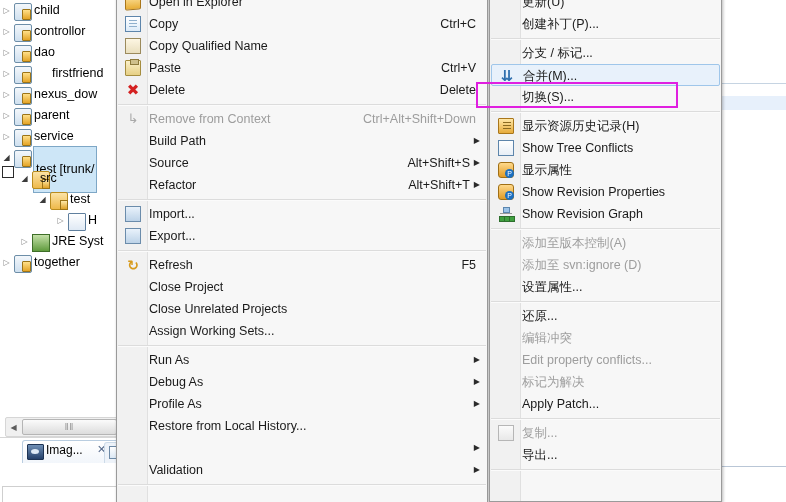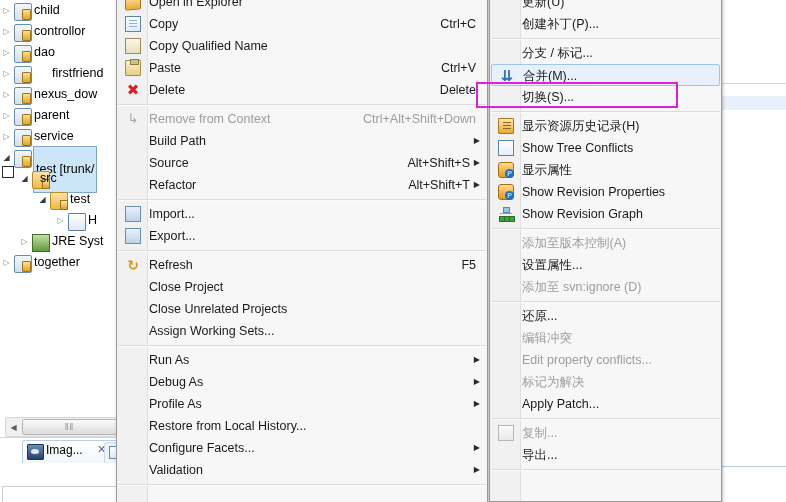--- a/index.html
+++ b/index.html
@@ -383,21 +383,20 @@
         <span class="marrow">▶</span>
       </div>
       <div class="mi">
         <span class="mlabel">Profile As</span>
         <span class="marrow">▶</span>
       </div>
       <div class="mi">
         <span class="mlabel">Restore from Local History...</span>
       </div>
       <div class="mi">
-        <span class="mlabel">Configure Facets...</span>
         <span class="marrow">▶</span>
       </div>
       <div class="mi">
         <span class="mlabel">Validation</span>
         <span class="marrow">▶</span>
       </div>
       <div class="sep"></div>
     </div>
 </div>
 
@@ -458,25 +457,25 @@
             <span style="position:absolute;left:5px;top:1px;width:5px;height:4px;background:#9cc3e8;border:1px solid #5b86ae"></span>
             <span style="position:absolute;left:2px;top:7px;width:12px;height:1px;background:#9a9a9a"></span>
           </span>
         </span>
         <span class="mlabel">Show Revision Graph</span>
       </div>
       <div class="sep"></div>
       <div class="mi disabled">
         <span class="mlabel">添加至版本控制(A)</span>
       </div>
+      <div class="mi disabled">
+        <span class="mlabel">添加至 svn:ignore (D)</span>
+      </div>
       <div class="mi">
         <span class="mlabel">设置属性...</span>
-      </div>
-      <div class="mi disabled">
-        <span class="mlabel">添加至 svn:ignore (D)</span>
       </div>
       <div class="sep"></div>
       <div class="mi">
         <span class="mlabel">还原...</span>
       </div>
       <div class="mi disabled">
         <span class="mlabel">编辑冲突</span>
       </div>
       <div class="mi disabled">
         <span class="mlabel">Edit property conflicts...</span>

